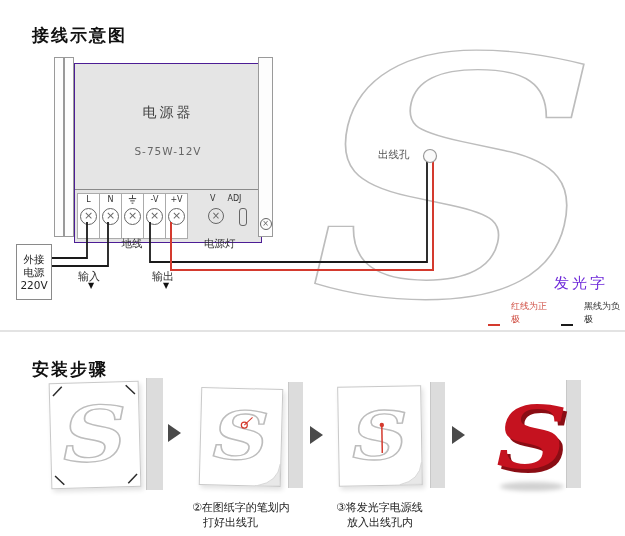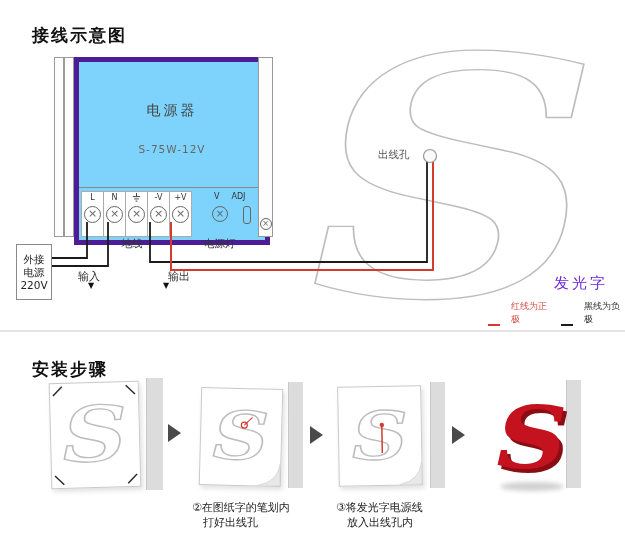--- a/index.html
+++ b/index.html
@@ -12,43 +12,43 @@
   .wiring-svg{position:absolute;left:0;top:0;z-index:2;pointer-events:none;}
   .outline-s{font-family:"DejaVu Serif","Liberation Serif",serif;font-style:italic;font-weight:bold;
              fill:#fff;stroke:#bdbdbd;stroke-width:1.4;text-anchor:middle;}
   .rail{position:absolute;border:1px solid #9a9a9a;background:#fdfdfd;z-index:1;}
   .rail-a{left:54px;top:57px;width:8px;height:178px;}
   .rail-b{left:64px;top:57px;width:8px;height:178px;}
   .rail-right{left:258px;top:57px;width:13px;height:178px;}
   .rail-screw{position:absolute;left:50%;transform:translateX(-50%);bottom:6px;width:10px;height:10px;
               border:1.2px solid #666;border-radius:50%;}
   .rail-screw::before{content:"\00D7";display:block;font-size:8px;line-height:9px;text-align:center;color:#666;}
-  .psu-body{position:absolute;left:74px;top:57px;width:186px;height:178px;border:5px solid #4c1d95;
-            background:#7dd3fc;z-index:1;}
+  .psu-body{position:absolute;left:74px;top:63px;width:186px;height:178px;border:1px solid #4c1d95;
+            background:#e5e5e5;z-index:1;}
   .psu-name{position:absolute;left:0;right:0;top:40px;text-align:center;font-size:14px;color:#444;
             letter-spacing:3px;}
   .psu-model{position:absolute;left:0;right:0;top:62px;text-align:center;font-size:10.5px;color:#666;
              letter-spacing:1px;margin-top:19px;}
   .psu-strip{position:absolute;left:0;right:0;bottom:0;height:52px;border-top:1px solid #8a8a8a;}
   .term-row{position:absolute;left:2px;top:3px;display:flex;}
   .term-cell{width:21px;height:44px;margin-right:-1px;border:1px solid #ababab;display:flex;
              flex-direction:column;align-items:center;background:#fff;}
   .term-label{font-size:8px;line-height:11px;height:11px;color:#333;}
   .screw{width:15px;height:15px;margin-top:3px;border:1.5px solid #666;border-radius:50%;}
   .screw::before{content:"\00D7";display:block;font-size:11px;line-height:14px;text-align:center;color:#666;}
   .aux-area{position:absolute;left:130px;top:4px;width:60px;height:46px;}
   .aux-labels{display:flex;gap:12px;font-size:8px;color:#333;padding-left:5px;}
   .lamp{position:absolute;left:3px;top:14px;width:14px;height:14px;border:1.5px solid #666;border-radius:50%;}
   .lamp::before{content:"\00D7";display:block;font-size:10px;line-height:13px;text-align:center;color:#666;}
   .pot{position:absolute;left:34px;top:14px;width:6px;height:16px;border:1px solid #666;border-radius:3px;}
   .lbl{position:absolute;font-size:10.5px;color:#333;z-index:3;}
   .lbl-ground{left:112px;top:237px;width:40px;text-align:center;}
   .lbl-lamp{left:204px;top:237px;}
   .lbl-input{left:78px;top:269px;font-size:11px;}
-  .lbl-output{left:152px;top:269px;font-size:11px;margin-left:16px;}
+  .lbl-output{left:152px;top:269px;font-size:11px;}
   .dn-arrow{position:absolute;font-size:8px;color:#111;z-index:3;}
   .dn-a{left:88px;top:281px;} .dn-b{left:163px;top:281px;}
   .lbl-outlet{left:378px;top:148px;color:#555;}
   .lbl-sign{left:554px;top:274px;font-size:15px;letter-spacing:3px;color:#6d28d9;}
   .ext-box{position:absolute;left:16px;top:244px;width:34px;height:54px;border:1px solid #8a8a8a;
            background:#fff;z-index:3;display:flex;flex-direction:column;justify-content:center;
            align-items:center;font-size:10.5px;line-height:13px;color:#222;text-align:center;}
   .legend{position:absolute;left:488px;top:300px;display:flex;gap:9px;align-items:center;z-index:3;}
   .legend-item{display:flex;align-items:flex-end;gap:11px;}
   .legend-dash{width:13px;height:2px;}

